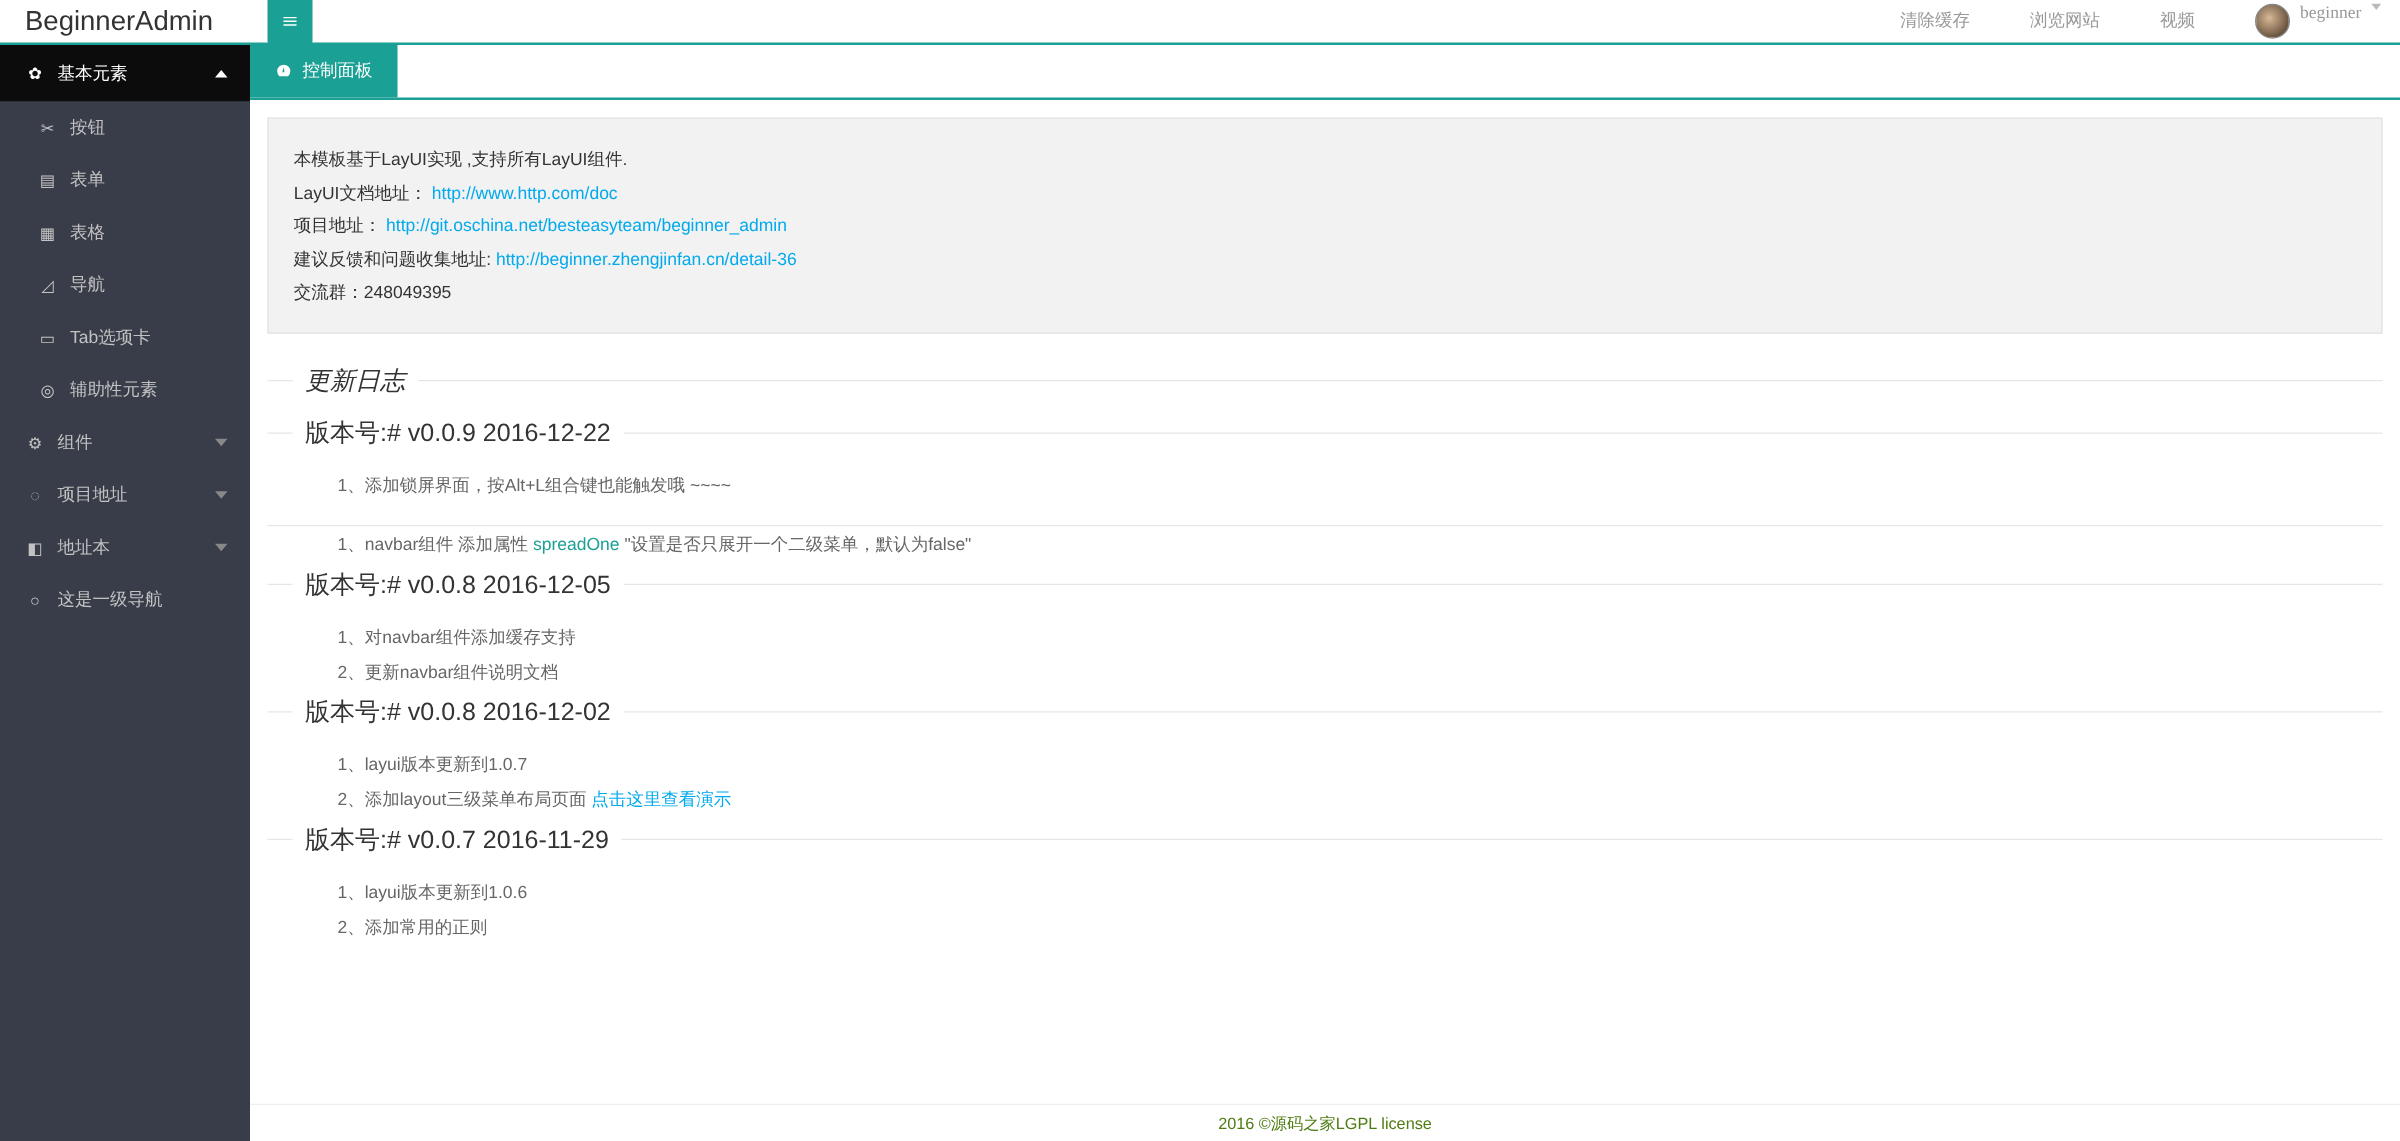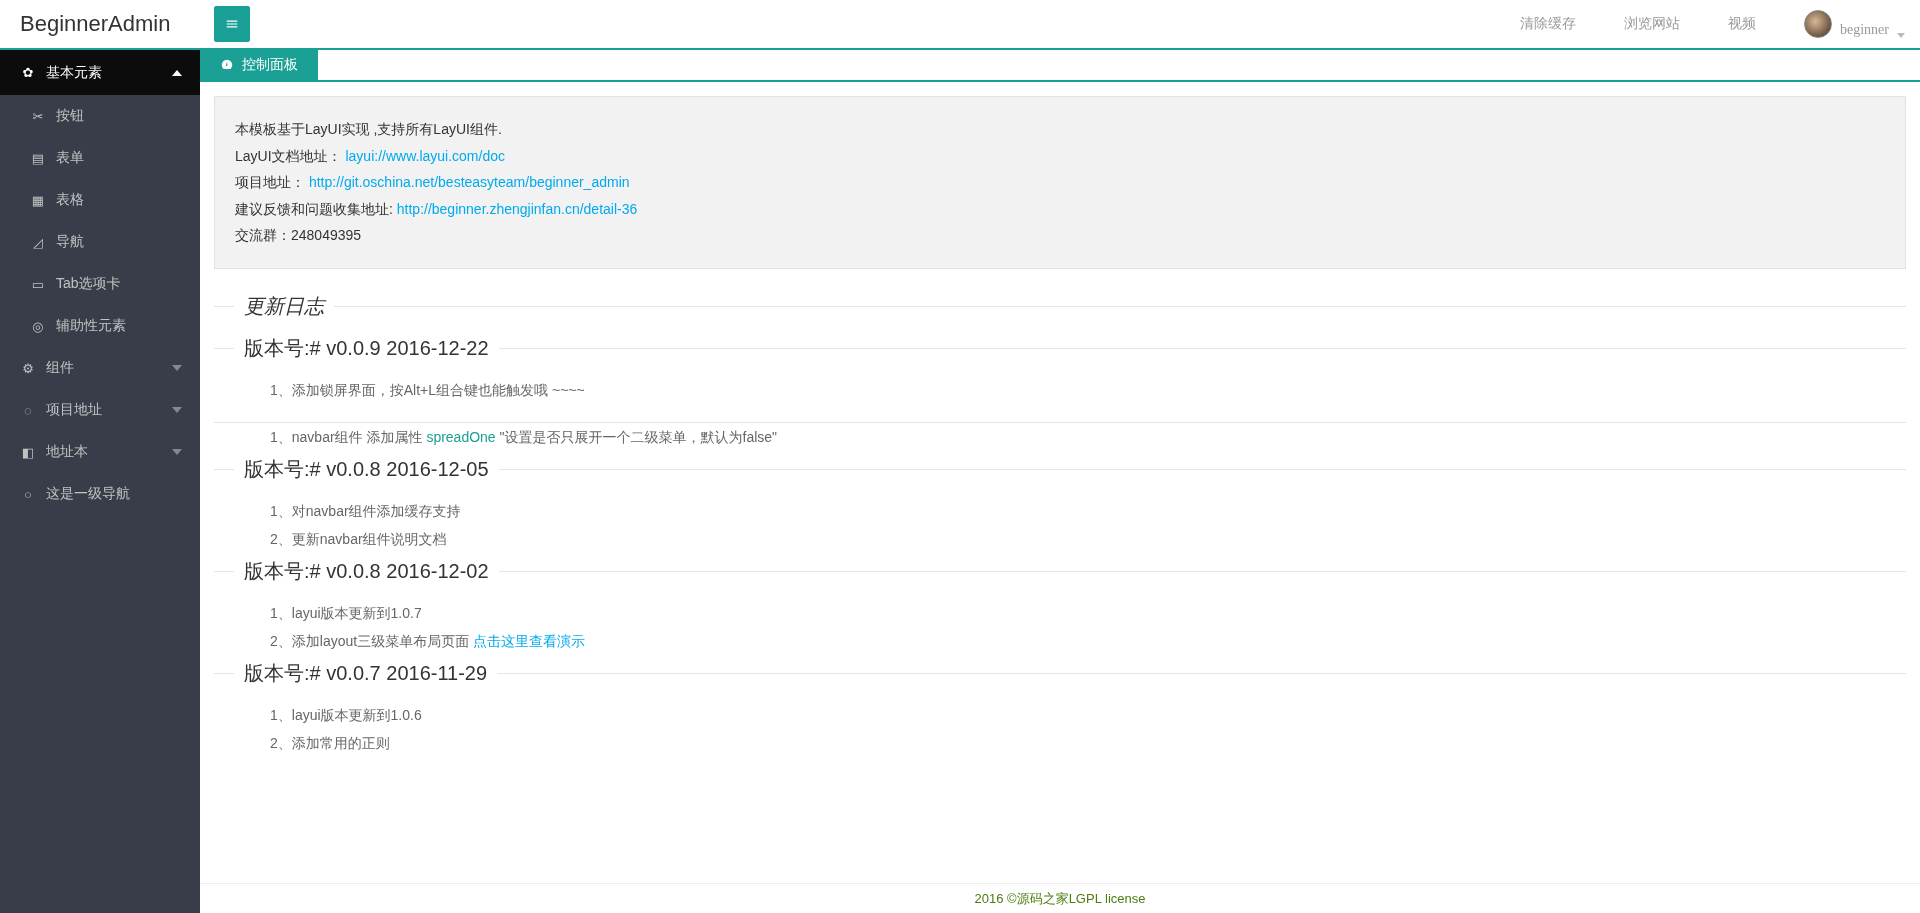--- a/index.html
+++ b/index.html
@@ -1,44 +1,44 @@
 <!DOCTYPE html>
 <html><head>
 <meta charset="utf-8">
 <style>
 * { margin: 0; padding: 0; box-sizing: border-box; }
 body { font-family: "Microsoft YaHei", Arial, sans-serif; font-size: 14px; color: #333; overflow: hidden; }
 .layout { width: 1920px; height: 913px; display: flex; flex-direction: column; }
 
 
-.header { height: 50px; background: #fff; border-bottom: 2px solid #1AA094; display: flex; align-items: center; padding: 0 15px 0 0; }
+.header { height: 36px; background: #fff; border-bottom: 2px solid #1AA094; display: flex; align-items: center; padding: 0 15px 0 0; }
 .logo { font-size: 22px; color: #333; padding: 0 20px; width: 200px; }
 .menu-toggle { width: 36px; height: 36px; background: #1AA094; color: #fff; display: flex; align-items: center; justify-content: center; margin-left: 14px; cursor: pointer; border-radius: 2px; }
 .header-right { margin-left: auto; display: flex; align-items: center; gap: 48px; font-family: Liberation Serif, serif; }
 .header-link { color: #999; font-size: 14px; cursor: pointer; }
-.user { display: flex; align-items: flex-end; gap: 8px; color: #999; cursor: pointer; }
+.user { display: flex; align-items: flex-start; gap: 8px; color: #999; cursor: pointer; }
 .avatar { width: 28px; height: 28px; border-radius: 50%; background: radial-gradient(circle at 40% 40%, #d8b896, #6b5540 70%); border: 1px solid #888; }
 .caret { width: 0; height: 0; border-left: 4px solid transparent; border-right: 4px solid transparent; border-top: 5px solid #bbb; }
 
 
 .body { flex: 1; display: flex; min-height: 0; }
 
 
 .sidebar { width: 200px; background: #393D49; color: #c2c2c2; display: flex; flex-direction: column; }
 .side-item { height: 42px; display: flex; align-items: center; padding: 0 20px; cursor: pointer; font-size: 14px; gap: 10px; position: relative; }
 .side-item.group { background: #0C0C0C; color: #fff; height: 45px; }
 .side-item .arrow { position: absolute; right: 18px; width: 0; height: 0; }
 .arrow.up { border-left: 5px solid transparent; border-right: 5px solid transparent; border-bottom: 6px solid #fff; }
 .arrow.down { border-left: 5px solid transparent; border-right: 5px solid transparent; border-top: 6px solid #888; }
 .side-sub { padding-left: 30px !important; color: #c2c2c2; font-size: 14px; }
 .side-icon { width: 16px; text-align: center; font-size: 13px; color: inherit; }
 
 
 .main { flex: 1; background: #fff; display: flex; flex-direction: column; min-width: 0; position: relative; }
-.tabs { height: 32px; background: #fff; border-bottom: 2px solid #1AA094; display: flex; align-items: stretch; }
+.tabs { height: 44px; background: #fff; border-bottom: 2px solid #1AA094; display: flex; align-items: stretch; }
 .tab { padding: 0 20px; display: flex; align-items: center; gap: 8px; font-size: 14px; cursor: pointer; }
 .tab.active { background: #1AA094; color: #fff; }
 .content { flex: 1; padding: 14px; overflow: auto; }
 
 .notice { background: #f2f2f2; border: 1px solid #e2e2e2; padding: 19px 20px; line-height: 1.9; font-size: 14px; color: #333; }
 .notice a { color: #01AAED; text-decoration: none; }
 
 .fieldset { border: 1px solid #e6e6e6; border-width: 0; border-top-width: 1px; margin-top: 24px; padding: 10px 0 0 0; font-style: italic; }
 .fieldset legend { font-size: 20px; padding: 0 10px; margin-left: 20px; color: #333; }
 
@@ -142,21 +142,21 @@
             </svg>
           <span>控制面板</span>
         </div>
       </div>
 
       <div class="content">
         <div class="notice">
           <div>本模板基于LayUI实现 ,支持所有LayUI组件.</div>
           <div>
             <span>LayUI文档地址：</span>
-            <a>layui://www.layui.com/doc</a>
+            <a>http://www.http.com/doc</a>
           </div>
           <div>
             <span>项目地址：</span>
             <a>http://git.oschina.net/besteasyteam/beginner_admin</a>
           </div>
           <div>
             <span>建议反馈和问题收集地址:</span>
             <a>http://beginner.zhengjinfan.cn/detail-36</a>
           </div>
           <div>交流群：248049395</div>

